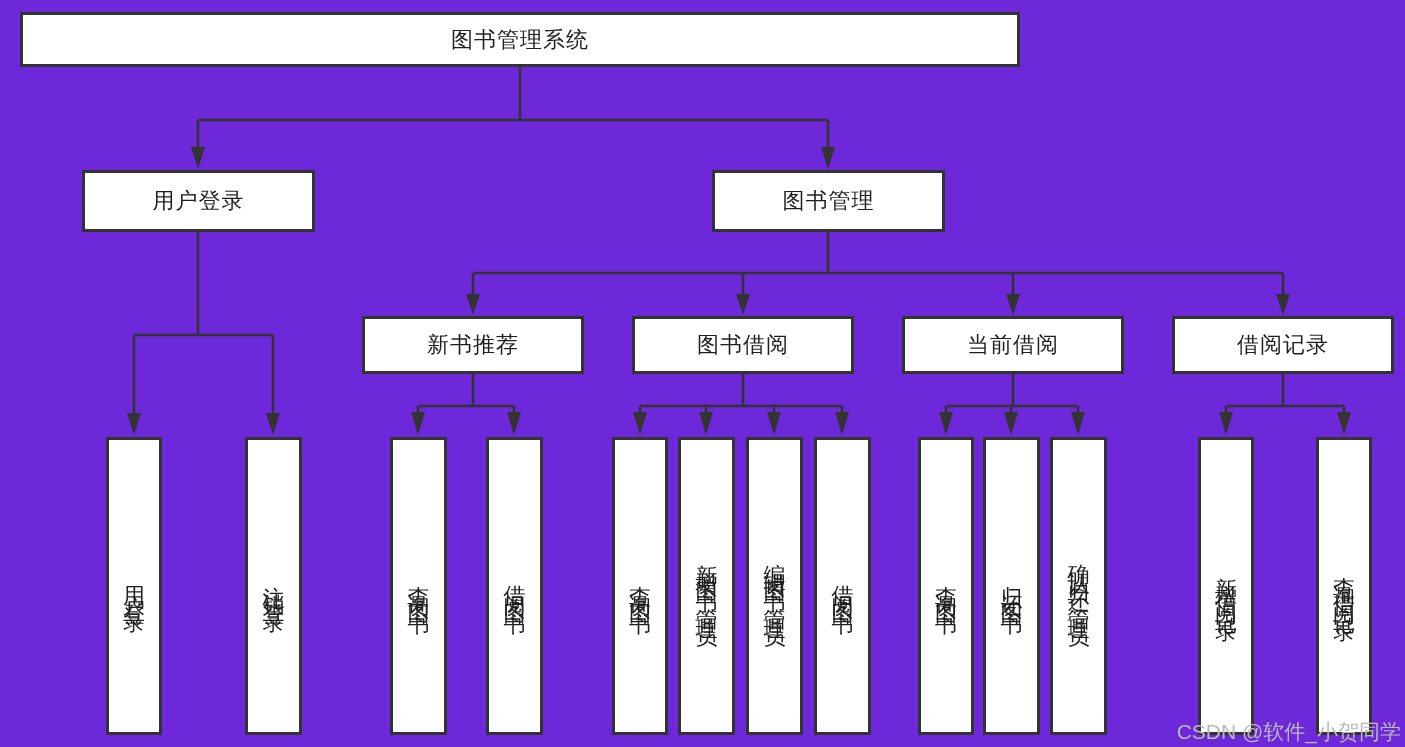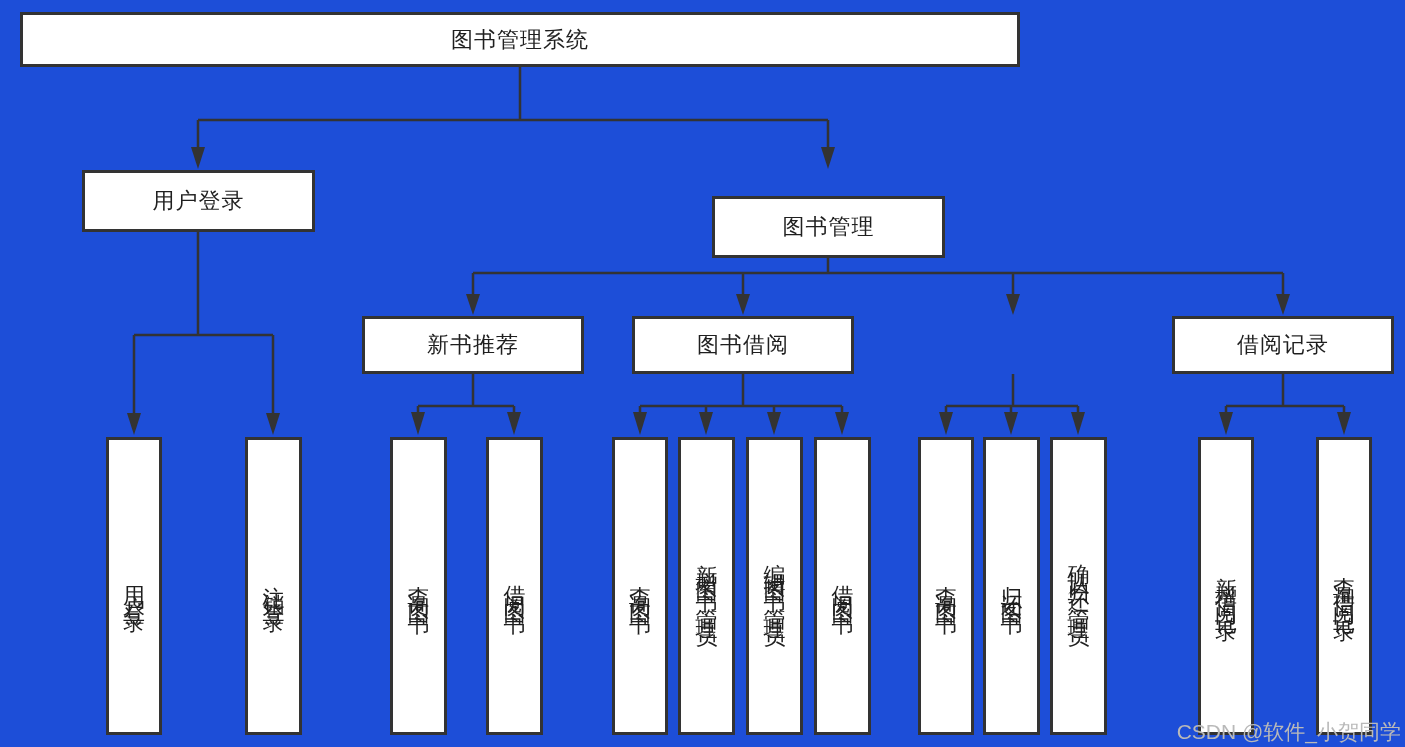--- a/index.html
+++ b/index.html
@@ -1,20 +1,20 @@
 <!DOCTYPE html>
 <html><head>
 <meta charset="utf-8">
 <style>
   html, body { margin: 0; padding: 0; background: #ffffff; }
   .canvas {
     position: relative;
     width: 1405px;
     height: 747px;
-    background: #1d4ed8;
+    background: #6d28d9;
     font-family: "Liberation Sans", "DejaVu Sans", sans-serif;
     overflow: hidden;
   }
   .edges { position: absolute; left: 0; top: 0; width: 1405px; height: 747px; }
   .edges path { stroke: #333333; stroke-width: 2.5; fill: none; }
   .edges polygon { fill: #333333; stroke: none; }
   .node {
     position: absolute;
     background: #ffffff;
     border: 3px solid #333333;
@@ -90,29 +90,32 @@
     </g>
   </svg>
 
   <div class="node h" style="left:20px; top:12px; width:1000px; height:55px;">
     <span>图书管理系统</span>
   </div>
 
   <div class="node h" style="left:82px; top:170px; width:233px; height:62px;">
     <span>用户登录</span>
   </div>
-  <div class="node h" style="left:712px; top:170px; width:233px; height:62px;margin-top:26px;">
+  <div class="node h" style="left:712px; top:170px; width:233px; height:62px;">
     <span>图书管理</span>
   </div>
 
   <div class="node h" style="left:632px; top:316px; width:222px; height:58px;">
     <span>图书借阅</span>
   </div>
   <div class="node h" style="left:362px; top:316px; width:222px; height:58px;">
     <span>新书推荐</span>
+  </div>
+  <div class="node h" style="left:902px; top:316px; width:222px; height:58px;">
+    <span>当前借阅</span>
   </div>
   <div class="node h" style="left:1172px; top:316px; width:222px; height:58px;">
     <span>借阅记录</span>
   </div>
 
   <div class="node v" style="left:106px; top:437px; width:56px; height:298px;">
     <span class="vtext">用户登录</span>
   </div>
   <div class="node v" style="left:245px; top:437px; width:57px; height:298px;">
     <span class="vtext">注销登录</span>

